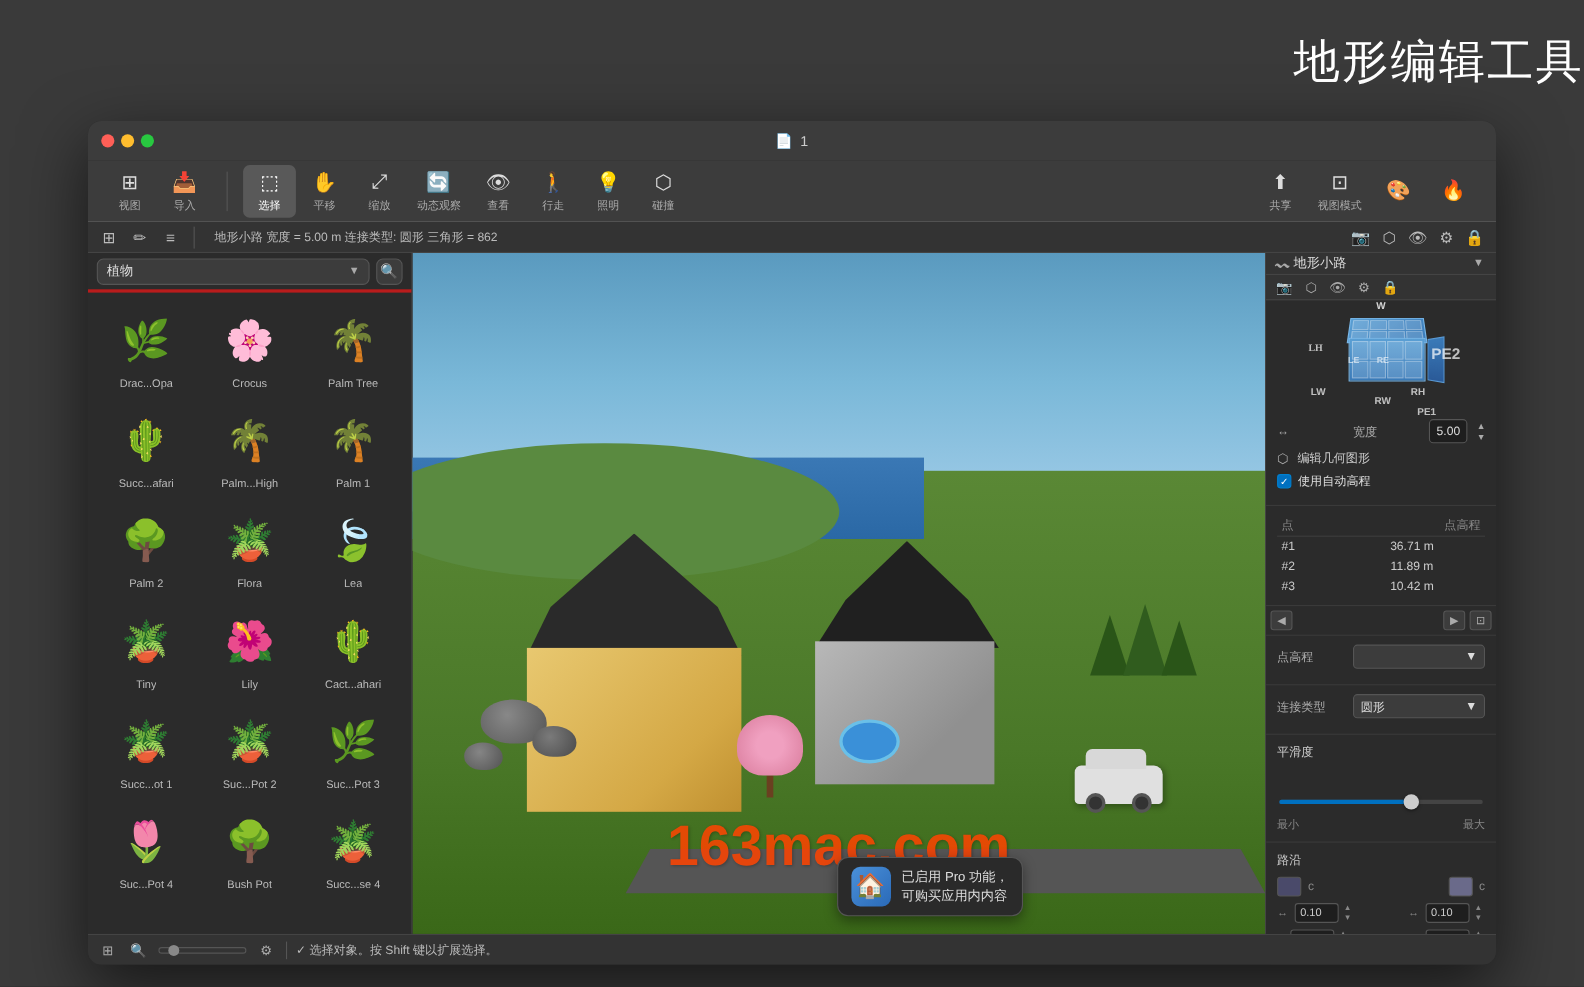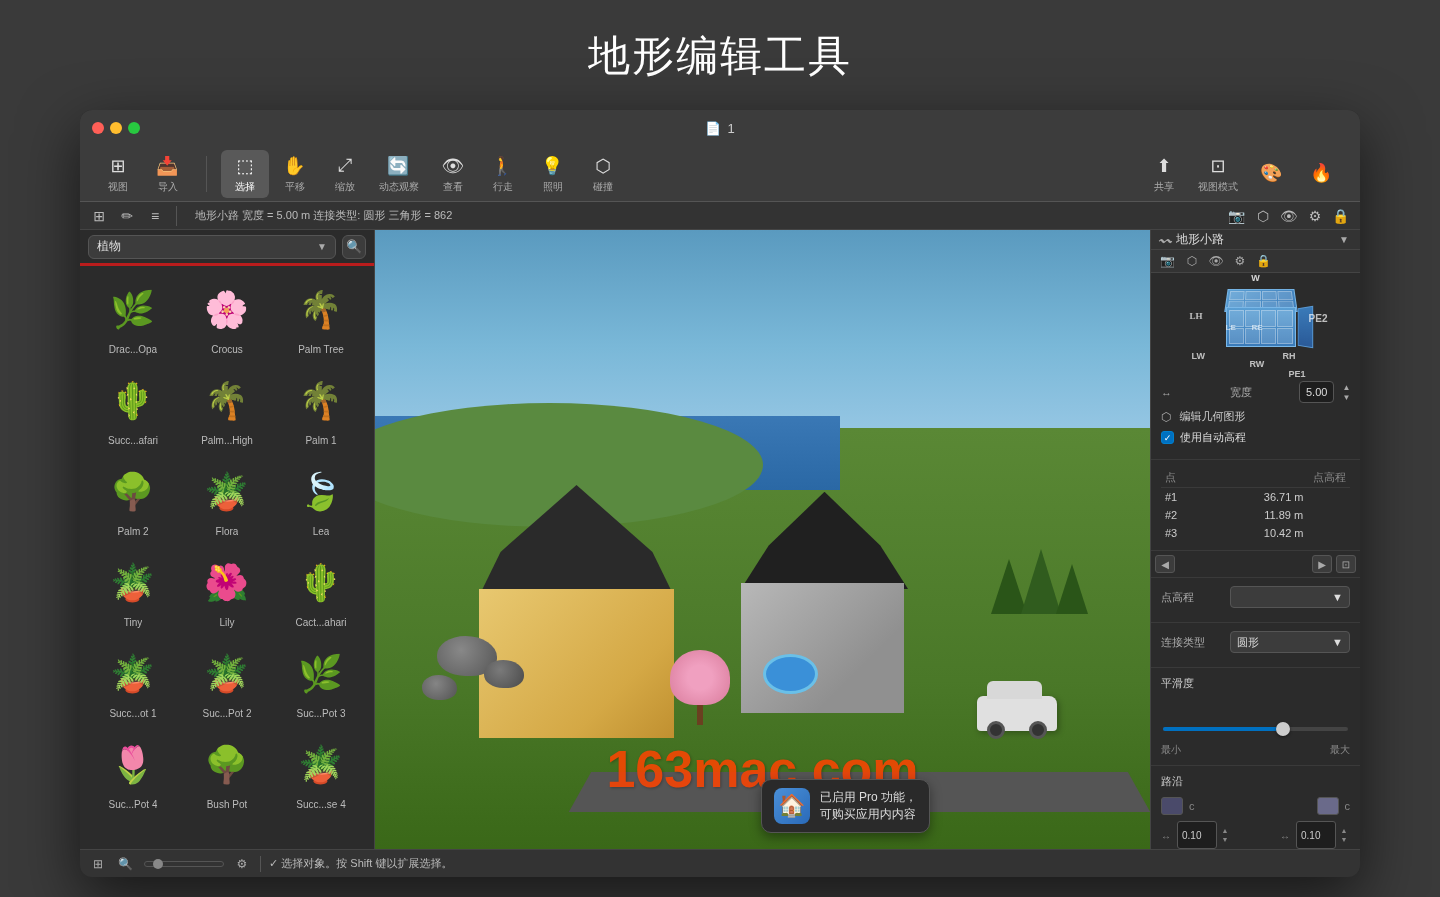--- a/index.html
+++ b/index.html
@@ -7,21 +7,21 @@
       background: #3a3a3a;
       font-family: -apple-system, BlinkMacSystemFont, "PingFang SC", "Helvetica Neue", Arial, sans-serif;
       width: 1440px;
       height: 897px;
       overflow: hidden;
       position: relative;
     }
 
     
     .page-title {
-      text-align: center;
+      text-align: right;
       color: #ffffff;
       font-size: 42px;
       font-weight: 500;
       padding-top: 28px;
       padding-bottom: 18px;
       letter-spacing: 2px;
     }
 
     
     .main-window {
@@ -490,21 +490,21 @@
     }
     .luyan-input-group {
       display: flex;
       align-items: center;
       gap: 2px;
     }
     .luyan-value {
       background: #1e1e1e;
       border: 1px solid #555;
       border-radius: 3px;
-      width: 40px; height: 28px;
+      width: 40px; height: 18px;
       display: flex; align-items: center;
       padding: 0 4px;
       color: #ccc;
       font-size: 10px;
     }
     .luyan-stepper {
       display: flex;
       flex-direction: column;
     }
     .luyan-stepper-btn {
@@ -1060,21 +1060,21 @@
               <div class="cube-cell"></div>
               <div class="cube-cell"></div>
               <div class="cube-cell"></div>
               <div class="cube-cell"></div>
               <div class="cube-cell"></div>
             </div>
 
             <div class="cube-face-right"></div>
 
             <span class="cube-label LH" style="top:26px; left:-16px; font-size:9px; color:rgba(255,255,255,0.7);font-family:Liberation Serif, serif;">LH</span>
-            <span class="cube-label" style="top:28px; right:-22px; font-size:10px; color:rgba(255,255,255,0.7);">PE2</span>
+            <span class="cube-label" style="top:28px; right:-22px; font-size:14px; color:rgba(255,255,255,0.7);">PE2</span>
             <span class="cube-label" style="top:38px; left:20px; font-size:8px; color:rgba(255,255,255,0.6);">LE</span>
             <span class="cube-label" style="top:38px; left:46px; font-size:8px; color:rgba(255,255,255,0.6);">RE</span>
             <span class="cube-label" style="bottom:4px; left:-14px; font-size:9px; color:rgba(255,255,255,0.7);">LW</span>
             <span class="cube-label" style="bottom:4px; right:10px; font-size:9px; color:rgba(255,255,255,0.7);">RH</span>
             <span class="cube-label" style="bottom:-4px; left:32px; font-size:9px; color:rgba(255,255,255,0.7);margin-left:12px;">RW</span>
             <span class="cube-label" style="bottom:-14px; right:0; font-size:9px; color:rgba(255,255,255,0.7);">PE1</span>
           </div>
         </div>
 
         <div class="rp-section">

